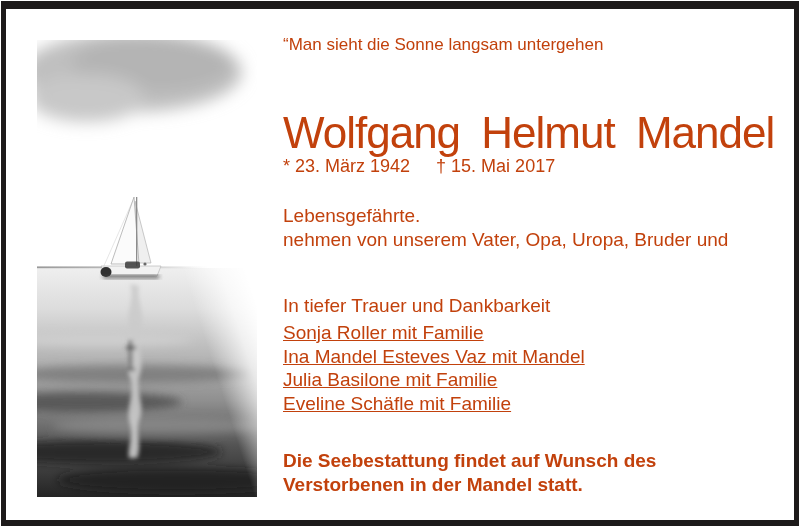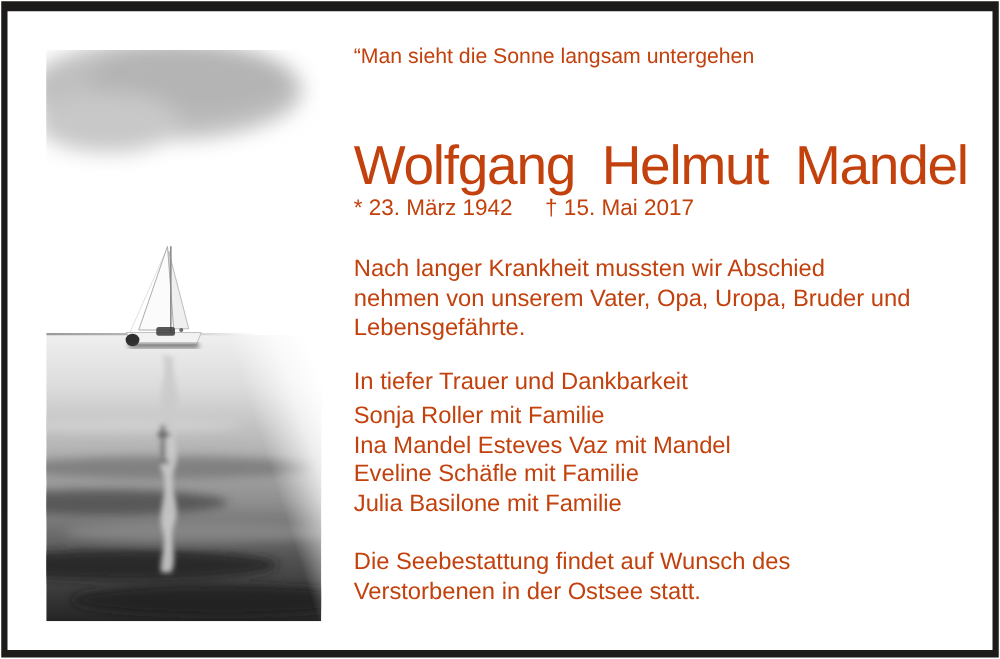--- a/index.html
+++ b/index.html
@@ -47,22 +47,22 @@
     font-size: 18px;
     line-height: 22px;
   }
   .dates .death { margin-left: 26px; }
   .body-block {
     font-size: 19px;
     line-height: 23.5px;
   }
   .announcement { top: 204px; }
   .grief { top: 294px; }
-  .mourners { top: 321px; }
-  .closing { top: 438px; }
+  .mourners { top: 321px; text-decoration: underline; }
+  .closing { top: 449px; font-weight: bold; }
 </style>
 </head>
 <body>
 
 <div class="stage">
 
   <div class="frame"></div>
 
   <svg class="photo" viewBox="0 0 220 457" width="220" height="457" aria-hidden="true">
     <defs>
@@ -145,32 +145,31 @@
     <div>“Man sieht die Sonne langsam untergehen</div>
   </div>
 
   <div class="textcol name">Wolfgang Helmut Mandel</div>
 
   <div class="textcol dates">
     <span class="birth">* 23. März 1942</span><span class="death">† 15. Mai 2017</span>
   </div>
 
   <div class="textcol body-block announcement">
-    <div>Nach langer Krankheit mussten wir Abschied</div>
+    <div>Lebensgefährte.</div>
     <div>nehmen von unserem Vater, Opa, Uropa, Bruder und</div>
-    <div>Lebensgefährte.</div>
   </div>
 
   <div class="textcol body-block grief">In tiefer Trauer und Dankbarkeit</div>
 
   <div class="textcol body-block mourners">
     <div>Sonja Roller mit Familie</div>
     <div>Ina Mandel Esteves Vaz mit Mandel</div>
+    <div>Julia Basilone mit Familie</div>
     <div>Eveline Schäfle mit Familie</div>
-    <div>Julia Basilone mit Familie</div>
   </div>
 
   <div class="textcol body-block closing">
     <div>Die Seebestattung findet auf Wunsch des</div>
-    <div>Verstorbenen in der Ostsee statt.</div>
+    <div>Verstorbenen in der Mandel statt.</div>
   </div>
 
 </div>
 
 </body></html>

